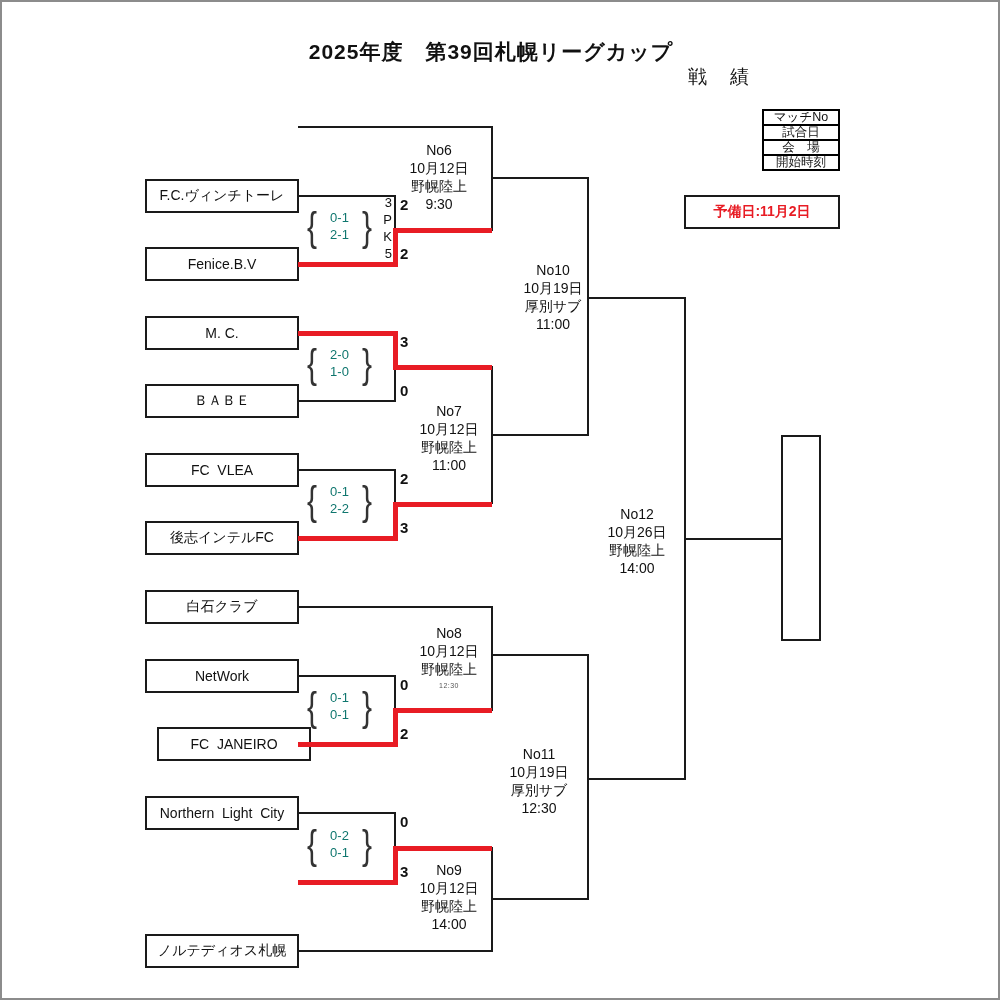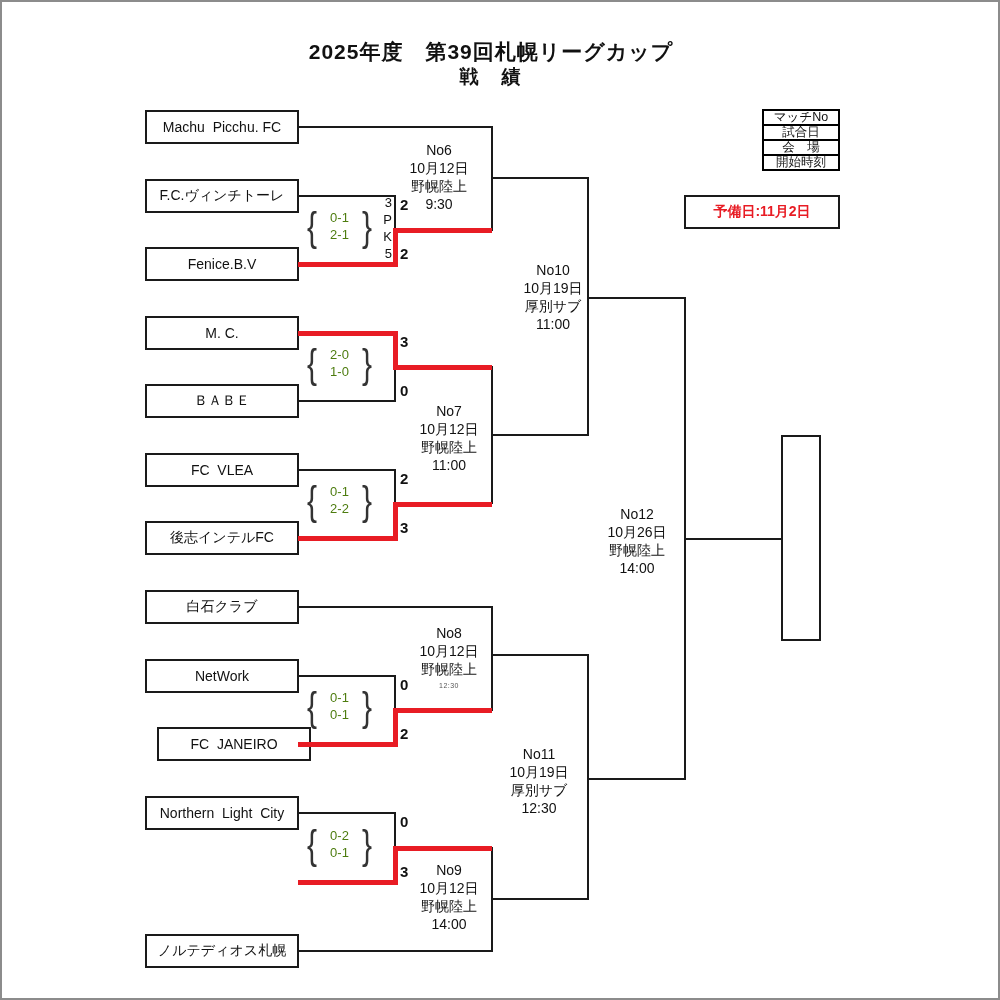--- a/index.html
+++ b/index.html
@@ -3,36 +3,36 @@
 <meta charset="utf-8">
 <style>
   html,body{margin:0;padding:0;background:#fff;}
   #canvas{
     position:relative;width:1000px;height:1000px;box-sizing:border-box;
     border:2px solid #8c8c8c;background:#fff;overflow:hidden;
     font-family:"Liberation Sans","DejaVu Sans",sans-serif;color:#111;
   }
   .abs{position:absolute;}
   .title{width:520px;text-align:center;font-size:21px;font-weight:bold;letter-spacing:1px;}
-  .subtitle{width:520px;text-align:center;font-size:19px;font-weight:bold;letter-spacing:2px;}
+  .subtitle{width:520px;text-align:right;font-size:19px;font-weight:normal;letter-spacing:2px;}
   .hl{position:absolute;height:2px;background:#1a1a1a;}
   .vl{position:absolute;width:2px;background:#1a1a1a;}
   .hr{position:absolute;height:5px;background:#e81c24;z-index:3;}
   .vr{position:absolute;width:5px;background:#e81c24;z-index:3;}
   .team{
     position:absolute;left:143px;width:154px;height:34px;box-sizing:border-box;
     border:2px solid #1a1a1a;background:#fff;z-index:2;
     display:flex;align-items:center;justify-content:center;
     font-size:14px;white-space:pre;text-align:center;
   }
   .minfo{position:absolute;width:110px;text-align:center;font-size:14px;line-height:18px;z-index:2;}
   .minfo .time-small{font-size:7px;color:#555;line-height:16px;letter-spacing:0.5px;}
   .score{position:absolute;left:398px;width:26px;font-size:15px;font-weight:bold;line-height:16px;z-index:4;}
   .pkcol{position:absolute;left:372px;width:18px;text-align:right;font-size:13px;line-height:17px;z-index:4;}
-  .legs{position:absolute;left:317px;width:41px;text-align:center;font-size:13px;line-height:17px;color:#4d7c0f;z-index:2;}
+  .legs{position:absolute;left:317px;width:41px;text-align:center;font-size:13px;line-height:17px;color:#0f766e;z-index:2;}
   .brace{position:absolute;width:14px;height:48px;line-height:46px;text-align:center;
     font-size:30px;font-weight:200;color:#333;transform:scaleY(1.35);z-index:2;}
   .legend{position:absolute;left:760px;top:107px;width:78px;z-index:2;}
   .legend .row{box-sizing:border-box;border:2px solid #000;margin-top:-2px;height:17px;
     text-align:center;font-size:12.5px;line-height:13px;background:#fff;}
   .legend .row:first-child{margin-top:0;}
   .reserve{
     position:absolute;left:682px;top:193px;width:156px;height:34px;box-sizing:border-box;
     border:2px solid #1a1a1a;background:#fff;z-index:2;
     display:flex;align-items:center;justify-content:center;
@@ -100,21 +100,20 @@
   <div class="hr" style="left:391px;top:500px;width:99px;"></div>
 
   <div class="hr" style="left:296px;top:740px;width:100px;"></div>
   <div class="vr" style="left:391px;top:706px;height:39px;"></div>
   <div class="hr" style="left:391px;top:706px;width:99px;"></div>
 
   <div class="hr" style="left:296px;top:878px;width:100px;"></div>
   <div class="vr" style="left:391px;top:844px;height:39px;"></div>
   <div class="hr" style="left:391px;top:844px;width:99px;"></div>
 
-  <div class="team" style="top:108px;">Machu  Picchu. FC</div>
   <div class="team" style="top:177px;">F.C.ヴィンチトーレ</div>
   <div class="team" style="top:245px;text-align:right;">Fenice.B.V</div>
   <div class="team" style="top:314px;">M. C.</div>
   <div class="team" style="top:382px;">ＢＡＢＥ</div>
   <div class="team" style="top:451px;">FC  VLEA</div>
   <div class="team" style="top:519px;">後志インテルFC</div>
   <div class="team" style="top:588px;">白石クラブ</div>
   <div class="team" style="top:657px;">NetWork</div>
   <div class="team" style="top:725px;margin-left:12px;">FC  JANEIRO</div>
   <div class="team" style="top:794px;">Northern  Light  City</div>

